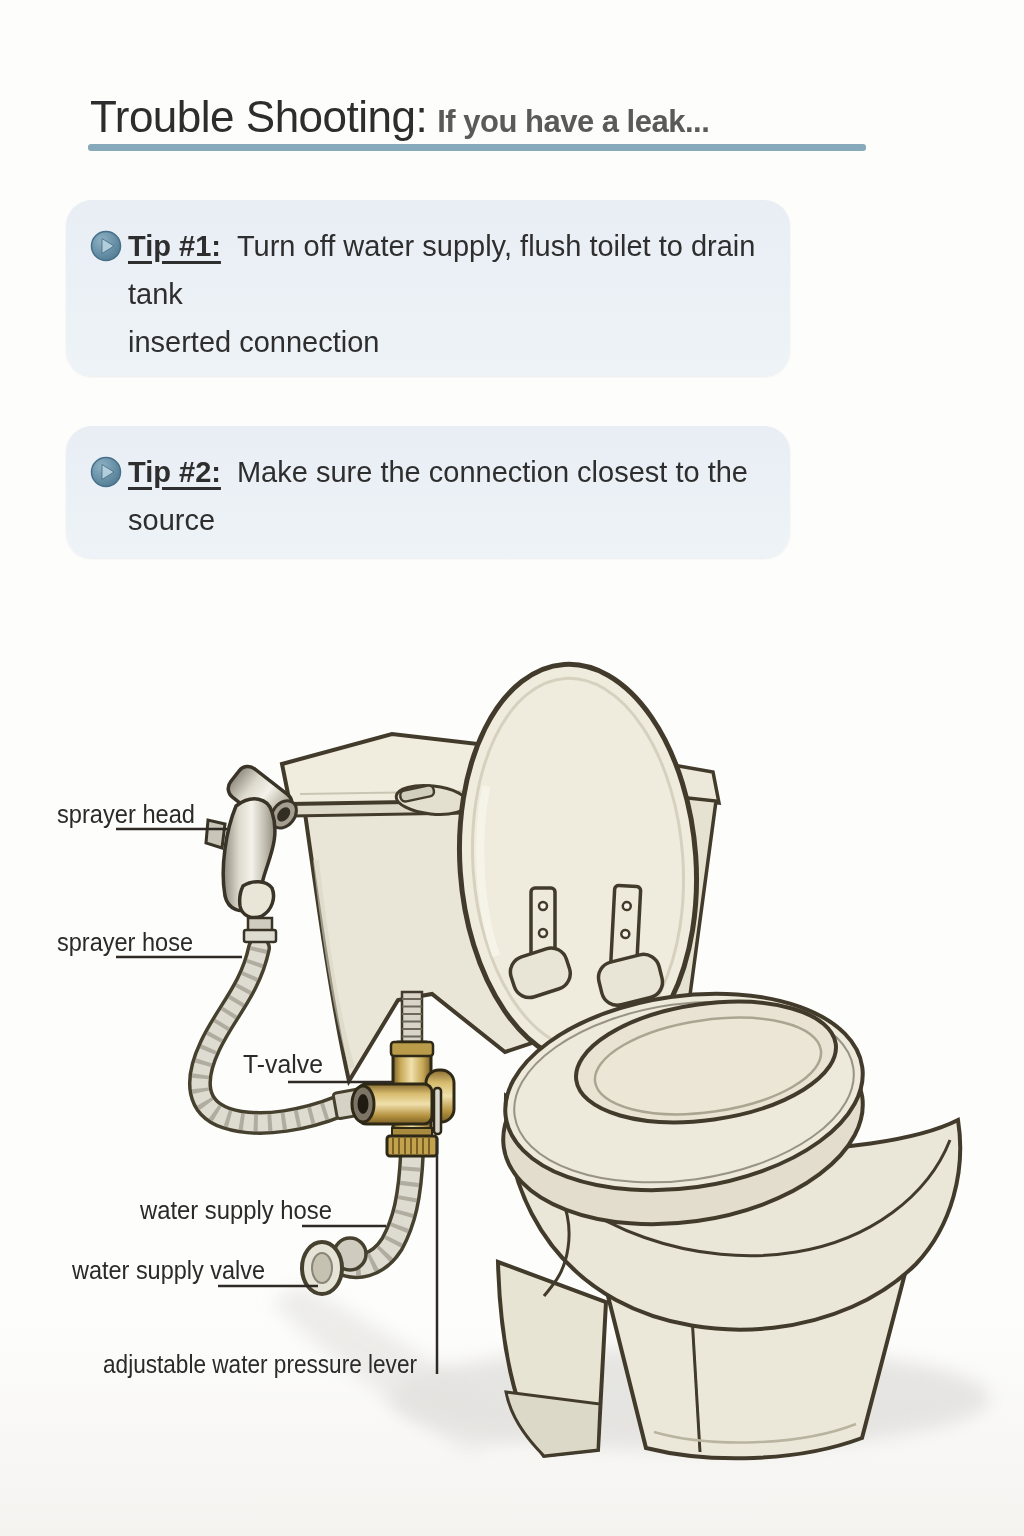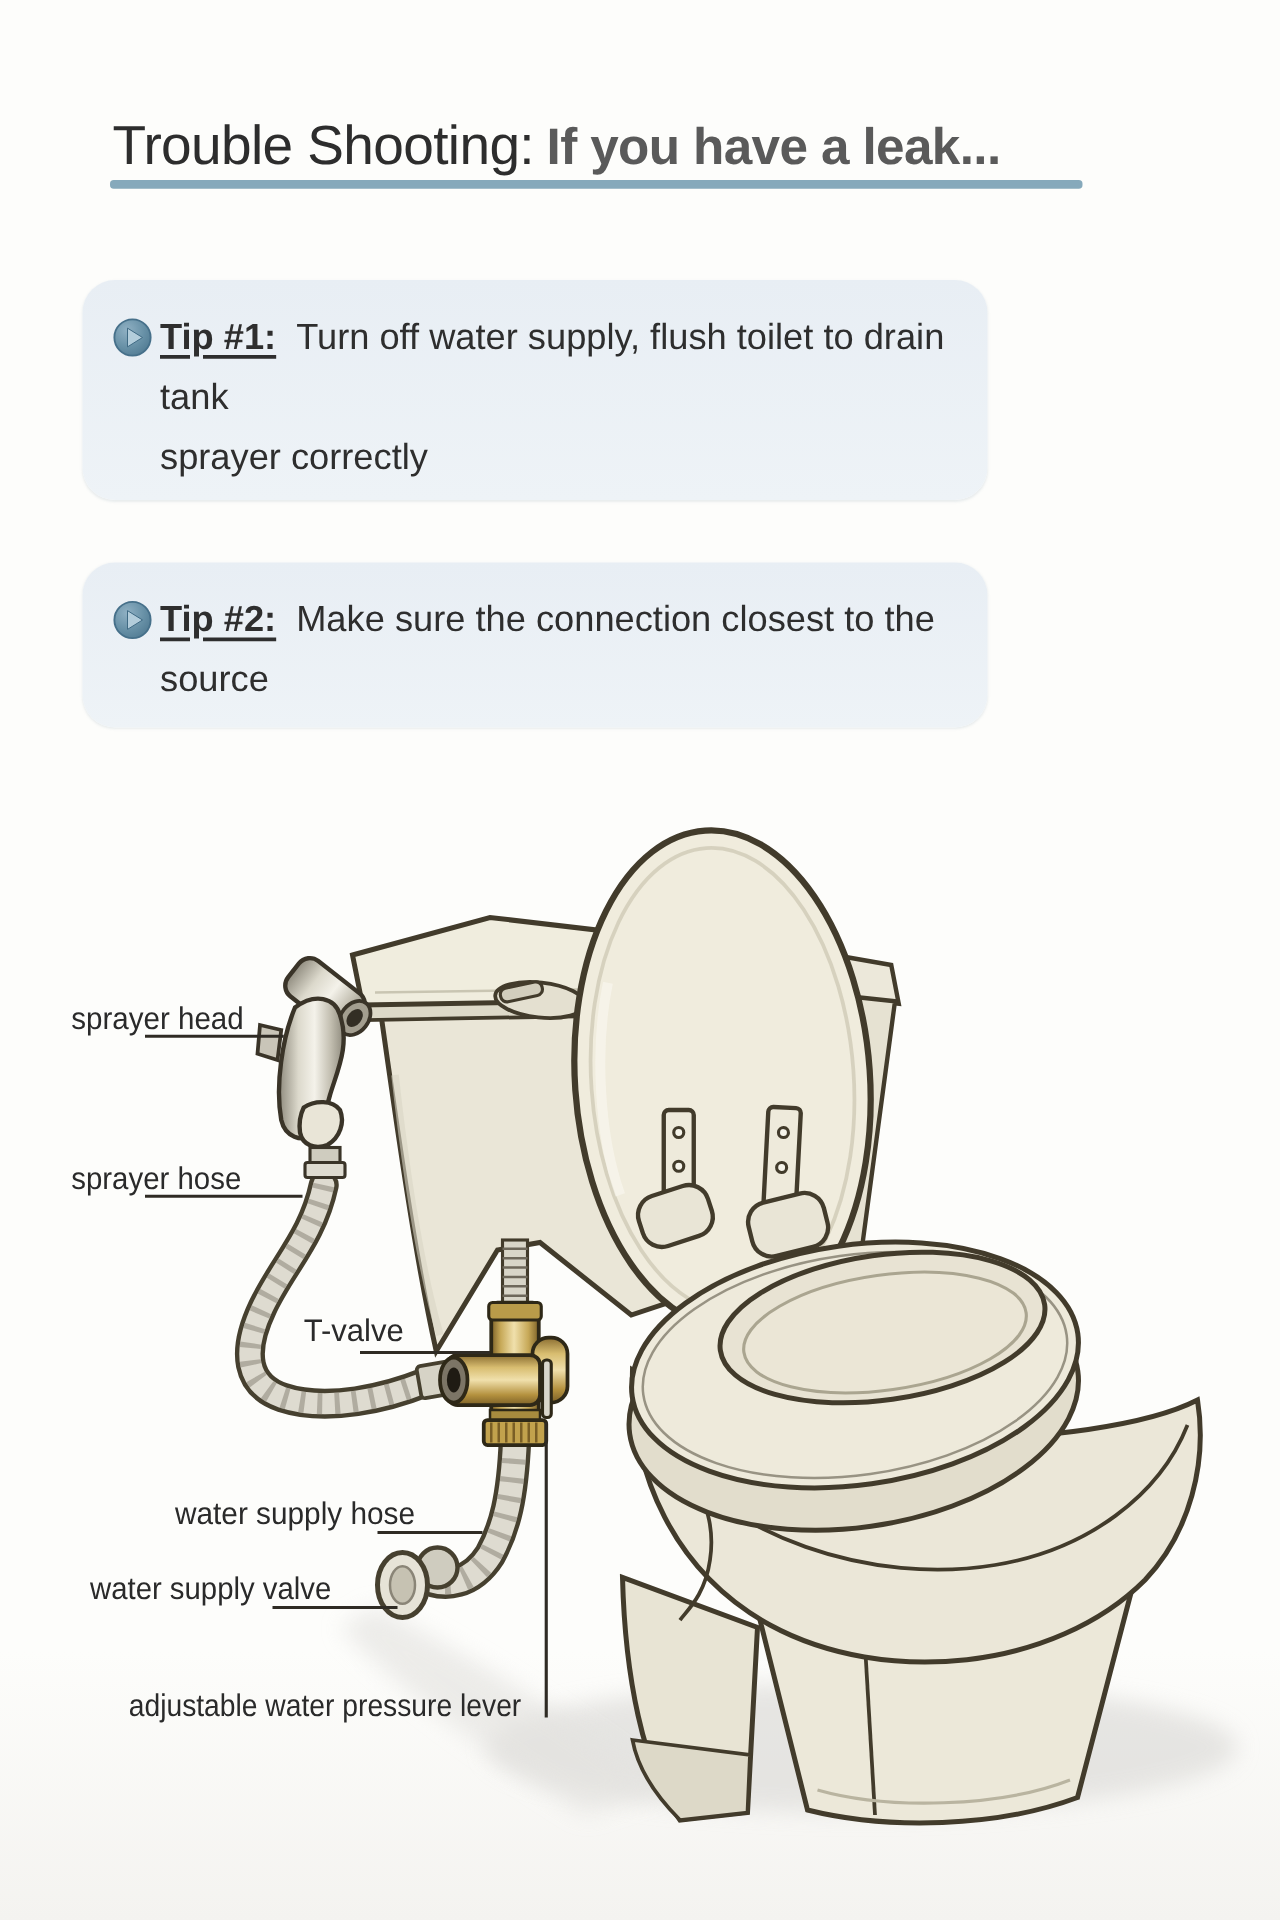--- a/index.html
+++ b/index.html
@@ -7,26 +7,26 @@
     --bullet-blue:#6790a6; --bullet-triangle:#b3cddb;
     --text-dark:#2e2e2e; --text-gray:#5a5a5a;
     --ceramic:#eeeadb; --ceramic-shade:#e2ddcc; --outline:#423b2b; --steel:#d8d5c8;
   }
   html,body{margin:0;padding:0;}
   body{width:1024px;height:1536px;font-family:"Liberation Sans",sans-serif;}
   .page{position:relative;width:1024px;height:1536px;overflow:hidden;
         background:linear-gradient(180deg,#fdfdfb 0%,#fdfdfb 86%,#f4f3f0 100%);}
   .title{position:absolute;left:90px;top:92px;white-space:nowrap;}
   .title .main{font-size:44px;font-weight:400;color:#2d2d2d;letter-spacing:-0.5px;}
-  .title .sub{font-size:41px;font-weight:700;color:var(--text-gray);margin-left:10px;letter-spacing:-0.5px;}
+  .title .sub{font-size:31px;font-weight:700;color:var(--text-gray);margin-left:10px;letter-spacing:-0.5px;}
   .title-underline{position:absolute;left:88px;top:144px;width:778px;height:7px;
         background:var(--title-underline);border-radius:3px;}
   .tip-card{position:absolute;left:66px;width:724px;border-radius:26px;
         background:linear-gradient(180deg,var(--tip-box-bg) 0%,var(--tip-box-bg2) 100%);
-        box-shadow:0 1px 2px rgba(140,160,180,0.18);margin-top:24px;}
+        box-shadow:0 1px 2px rgba(140,160,180,0.18);}
   .tip1{top:200px;height:176px;}
   .tip2{top:426px;height:132px;}
   .bullet{position:absolute;left:24px;top:30px;width:32px;height:32px;}
   .tip-lines{position:absolute;left:62px;top:22px;right:26px;
         font-size:29px;line-height:48px;color:var(--text-dark);}
   .tip-label{font-weight:700;text-decoration:underline;text-decoration-thickness:3px;text-underline-offset:5px;}
   .tip-rest{margin-left:16px;}
   .emph{font-weight:600;}
   .diagram{position:absolute;left:0;top:620px;}
   svg text{font-family:"Liberation Sans",sans-serif;font-weight:500;fill:#2a2a2a;}
@@ -48,21 +48,21 @@
           <stop offset="0" stop-color="#8fb0c3"></stop>
             <stop offset="0.6" stop-color="#6790a6"></stop>
             <stop offset="1" stop-color="#507a92"></stop>
         </radialGradient>
       </defs>
       <circle cx="16" cy="16" r="14.5" fill="url(#bulletG)" stroke="#46708a" stroke-width="1.5"></circle>
       <polygon points="12,8.5 24,16 12,23.5" fill="var(--bullet-triangle)" stroke="#3f6a84" stroke-width="0.8"></polygon>
     </svg>
     <div class="tip-lines">
       <div class="tip-line"><span class="tip-label">Tip #1:</span><span class="tip-rest">Turn off water supply, flush toilet to drain tank</span></div>
-      <div class="tip-line">sprayer correctly</div>
+      <div class="tip-line">inserted connection</div>
     </div>
   </div>
 
   <div class="tip-card tip2">
     <svg class="bullet" viewBox="0 0 32 32">
       <circle cx="16" cy="16" r="14.5" fill="url(#bulletG)" stroke="#46708a" stroke-width="1.5"></circle>
       <polygon points="12,8.5 24,16 12,23.5" fill="var(--bullet-triangle)" stroke="#3f6a84" stroke-width="0.8"></polygon>
     </svg>
     <div class="tip-lines">
       <div class="tip-line"><span class="tip-label">Tip #2:</span><span class="tip-rest">Make sure the connection closest to the source</span></div>

